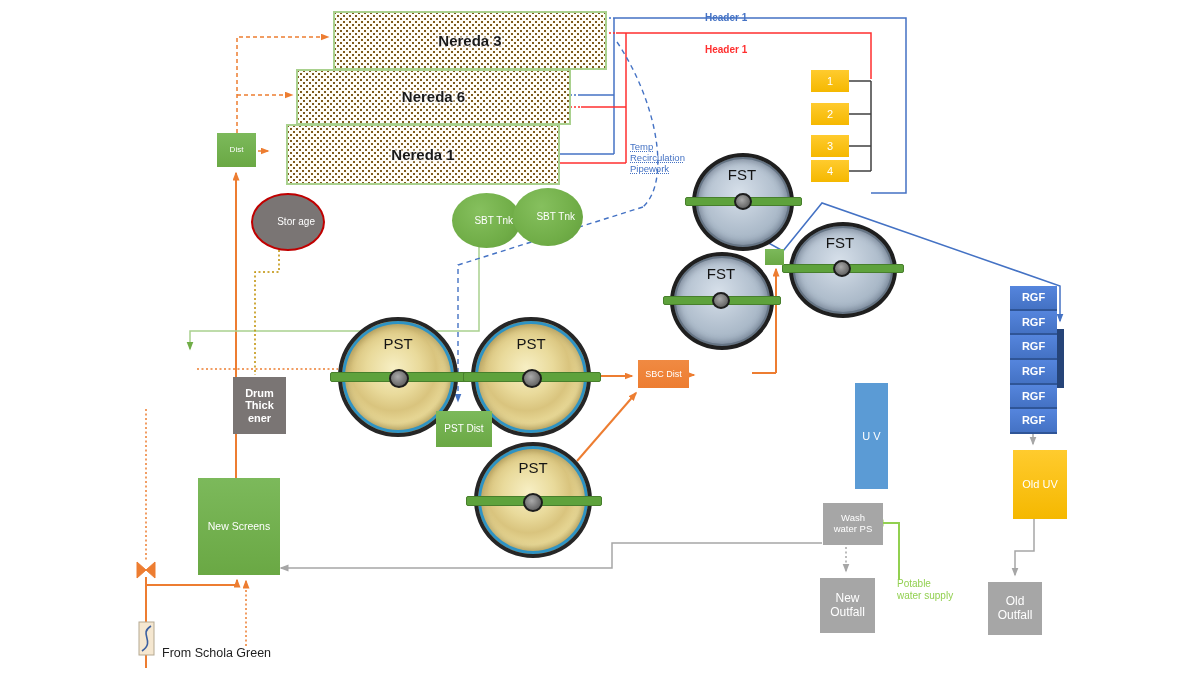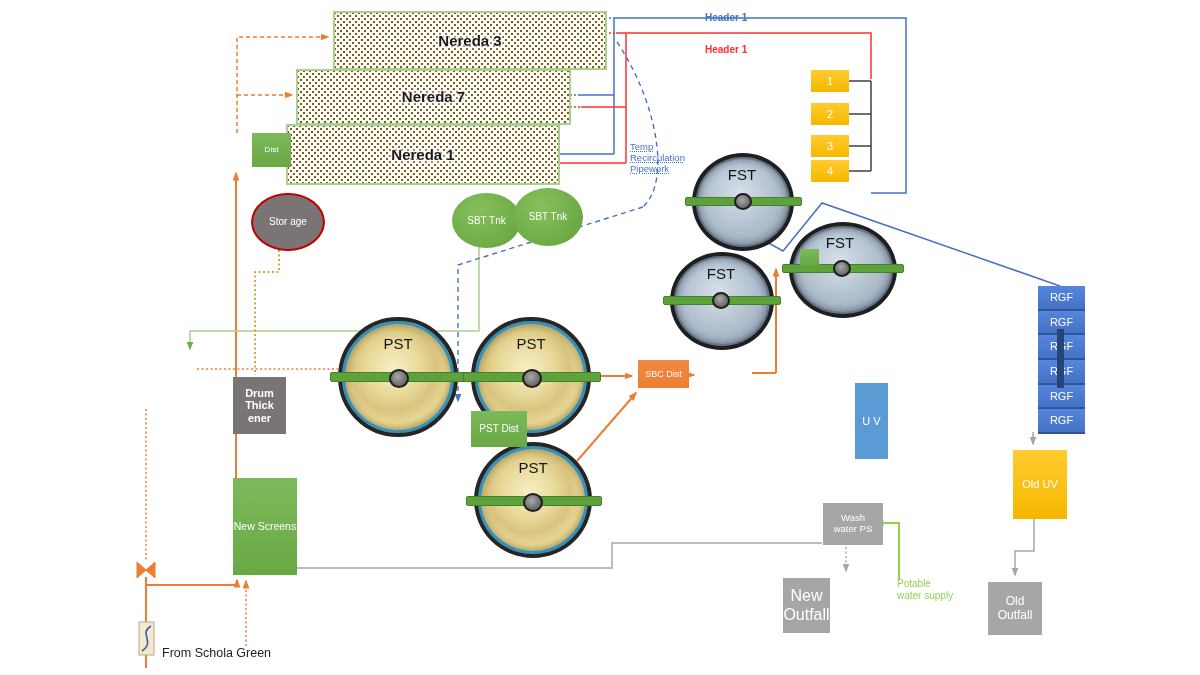--- a/index.html
+++ b/index.html
@@ -8,32 +8,32 @@
   .abs{position:absolute;}
   .box{position:absolute;display:flex;align-items:center;justify-content:center;
        text-align:center;color:#fff;line-height:1.15;}
   .nereda{background-color:#fffdf8;
     background-image:radial-gradient(#7d5a1e 1.1px,transparent 1.25px),
                      radial-gradient(#7d5a1e 1.1px,transparent 1.25px);
     background-size:6px 6px;background-position:0 0,3px 3px;
     border:2px solid #a9d18e;color:#1a1a1a;font-weight:bold;font-size:15px;
     text-shadow:0 0 4px #fff,0 0 4px #fff,0 0 4px #fff;}
   .circle{position:absolute;border-radius:50%;display:flex;align-items:center;
-          justify-content:center;text-align:center;color:#fff;line-height:1.2;}
+          justify-content:flex-end;text-align:center;color:#fff;line-height:1.2;}
   .tank-green{background:radial-gradient(circle at 40% 32%,#86c05e,#70ad47 62%,#619c3c);
               font-size:10px;}
   .storage-c{background:#7a7574;border:2.5px solid #c00000;font-size:10px;}
   .feed-c{background:#7a7574;font-size:10px;font-weight:bold;}
   .gray-box{background:#a6a6a6;font-size:10px;}
   .darkgray-box{background:#7a7574;font-size:11px;font-weight:bold;}
-  .green-box{background:linear-gradient(#7cb95b,#6aa844);font-size:10px;margin-left:35px;}
+  .green-box{background:linear-gradient(#7cb95b,#6aa844);font-size:10px;}
   .orange-box{background:linear-gradient(#f08a42,#ed7d31);font-size:9px;}
   .gold-box{background:linear-gradient(#ffcb2e,#f5b800);font-size:11px;}
   .rgf-box{background:linear-gradient(#5585dd,#4472c4);border-bottom:2px solid #2f5597;
-           font-size:11px;font-weight:400;margin-left:28px;}
+           font-size:11px;font-weight:700;}
   .uv-new{background:#5b9bd5;font-size:11px;}
   .pst-body{background:radial-gradient(circle at 46% 42%,#f7efc4 0%,#e9da9b 30%,#d9c47e 48%,#e7d795 62%,#d2bd72 82%,#c6ae60 100%);
     border:4px solid #262626;box-shadow:inset 0 0 0 3px #2e93c4,inset 0 0 6px 5px rgba(90,70,20,.35);}
   .fst-body{background:radial-gradient(circle at 46% 40%,#d7e0ea 0%,#b7c4d2 42%,#a2b2c2 70%,#8d9eb0 100%);
     border:4px solid #1f1f1f;box-shadow:inset 0 0 0 2px #667585,inset 0 0 6px 4px rgba(40,50,70,.35);}
   .tank-bar{position:absolute;background:#5ea23c;border:1px solid #477f2c;border-radius:2px;}
   .tank-knob{position:absolute;border-radius:50%;border:2px solid #1d1d1d;
              background:radial-gradient(circle at 42% 38%,#a9a9a9,#4c4c4c);}
   .tank-label{position:absolute;color:#141414;font-size:15px;text-align:center;}
   .hdr{position:absolute;font-size:10px;font-weight:bold;margin-top:8px;}
@@ -147,21 +147,21 @@
     <g>
       <rect x="139" y="622" width="15" height="33" fill="#f5e7d0" stroke="#b5a992" stroke-width="1"></rect>
       <path d="M151,626 C138,634 156,641 142,651" fill="none" stroke="#3b5fa0" stroke-width="1.6"></path>
     </g>
   </svg>
 
   <div class="box nereda" style="left:333px;top:11px;width:270px;height:55px">
       <span>Nereda 3</span>
     </div>
   <div class="box nereda" style="left:296px;top:69px;width:271px;height:52px">
-      <span>Nereda 7</span>
+      <span>Nereda 6</span>
     </div>
   <div class="box nereda" style="left:286px;top:124px;width:270px;height:57px">
       <span>Nereda 1</span>
     </div>
 
   <div class="box green-box" style="left:217px;top:133px;width:39px;height:34px;font-size:8px">
       <span>Dist</span>
     </div>
 
   <div class="circle storage-c" style="left:251px;top:193px;width:54px;height:54px;padding:0 8px">
@@ -223,21 +223,21 @@
     </div>
   <div class="box gold-box" style="left:811px;top:135px;width:38px;height:22px">
       <span>3</span>
     </div>
   <div class="box gold-box" style="left:811px;top:160px;width:38px;height:22px">
       <span>4</span>
     </div>
 
   <div class="link-text" style="left:630px;top:141px;width:66px">Temp Recirculation Pipework</div>
 
-  <div class="box uv-new" style="left:855px;top:383px;width:23px;height:76px;padding:0 5px">
+  <div class="box uv-new" style="left:855px;top:383px;width:23px;height:106px;padding:0 5px">
       <span>U V</span>
     </div>
 
   <div class="box rgf-box" style="left:1010px;top:286px;width:47px;height:23px">
       <span>RGF</span>
     </div>
   <div class="box rgf-box" style="left:1010px;top:311px;width:47px;height:22px">
       <span>RGF</span>
     </div>
   <div class="box rgf-box" style="left:1010px;top:335px;width:47px;height:23px">
@@ -253,30 +253,30 @@
       <span>RGF</span>
     </div>
   <div class="abs" style="left:1057px;top:329px;width:7px;height:59px;background:#264478"></div>
 
   <div class="box gold-box" style="left:1013px;top:450px;width:42px;height:69px;padding:0 6px">
       <span>Old UV</span>
     </div>
   <div class="box gray-box" style="left:988px;top:582px;width:54px;height:53px;font-size:12px">
       <span>Old Outfall</span>
     </div>
-  <div class="box gray-box" style="left:783px;top:578px;width:47px;height:55px;font-size:16px">
+  <div class="box gray-box" style="left:820px;top:578px;width:55px;height:55px;font-size:12px">
       <span>New Outfall</span>
     </div>
   <div class="box gray-box" style="left:823px;top:503px;width:48px;height:42px;font-size:9.5px;padding:0 6px">
       <span>Wash water PS</span>
     </div>
   <div class="note-green" style="left:897px;top:578px;width:60px">Potable water supply</div>
 
   <div class="box darkgray-box" style="left:233px;top:377px;width:45px;height:57px;padding:0 4px">
       <span>Drum Thick ener</span>
     </div>
-  <div class="box green-box" style="left:198px;top:478px;width:64px;height:97px;font-size:10.5px">
+  <div class="box green-box" style="left:198px;top:478px;width:82px;height:97px;font-size:10.5px">
       <span>New Screens</span>
     </div>
 
   <div class="inlet-note" style="left:162px;top:646px;width:130px">From Schola Green</div>
 
 </div>
 
 </body></html>

